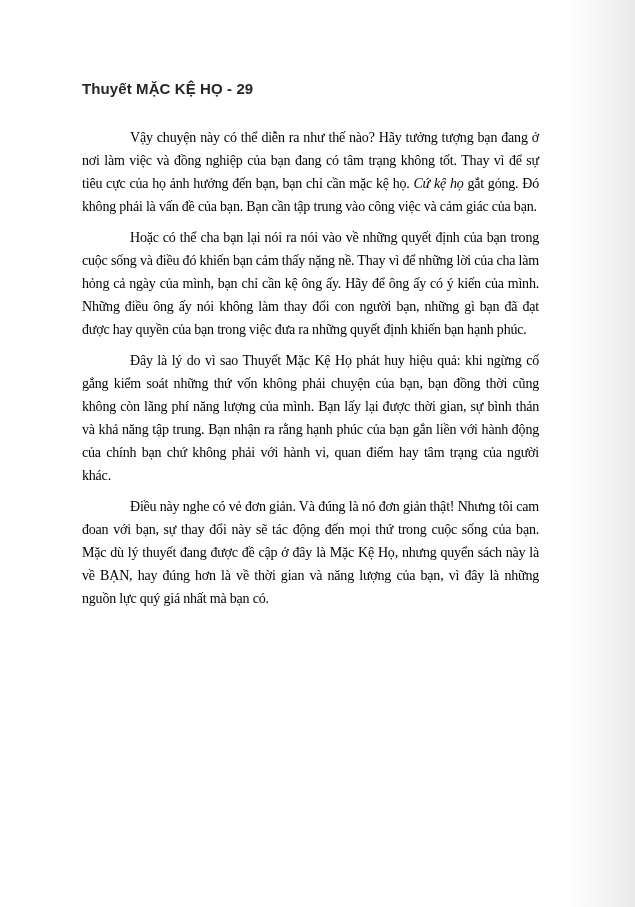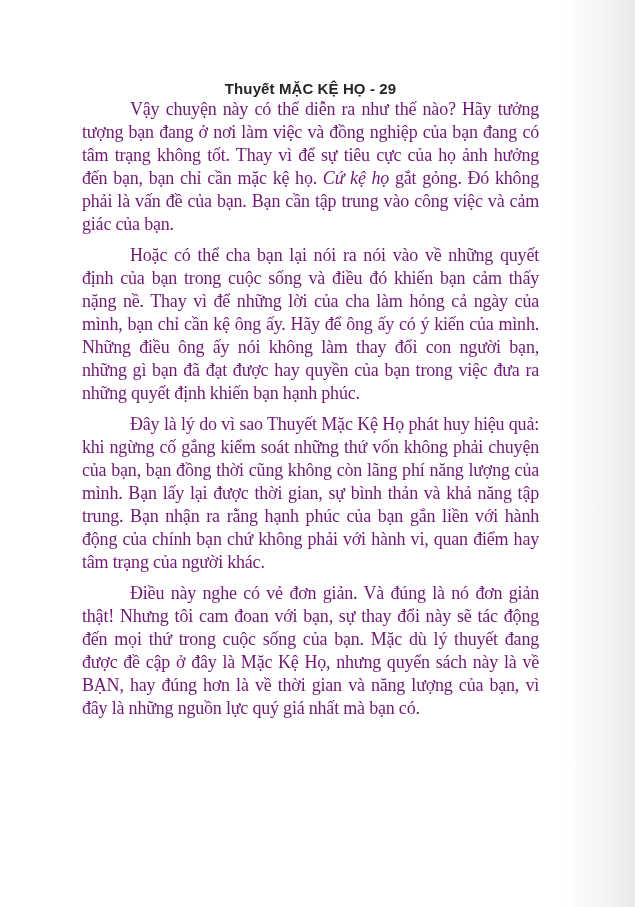--- a/index.html
+++ b/index.html
@@ -21,29 +21,30 @@
     background: #ffffff;
     box-sizing: border-box;
     padding: 80px 96px 0 82px;
   }
   .running-header {
     font-family: "Liberation Sans", sans-serif;
     font-weight: bold;
     font-size: 15px;
     line-height: 18px;
     color: #262626;
-    text-align: center;
+    text-align: left;
+    margin-bottom: 28px;
     letter-spacing: 0.1px;
   }
   .body-text p {
     margin: 0 0 8px 0;
-    font-size: 18px;
+    font-size: 14px;
     line-height: 23px;
     letter-spacing: -0.2px;
-    color: #701a75;
+    color: #000000;
     text-align: justify;
     text-indent: 48px;
   }
   .body-text p span.it {
     font-style: italic;
   }
   .page-edge-shadow {
     position: absolute;
     top: 0;
     right: 0;

